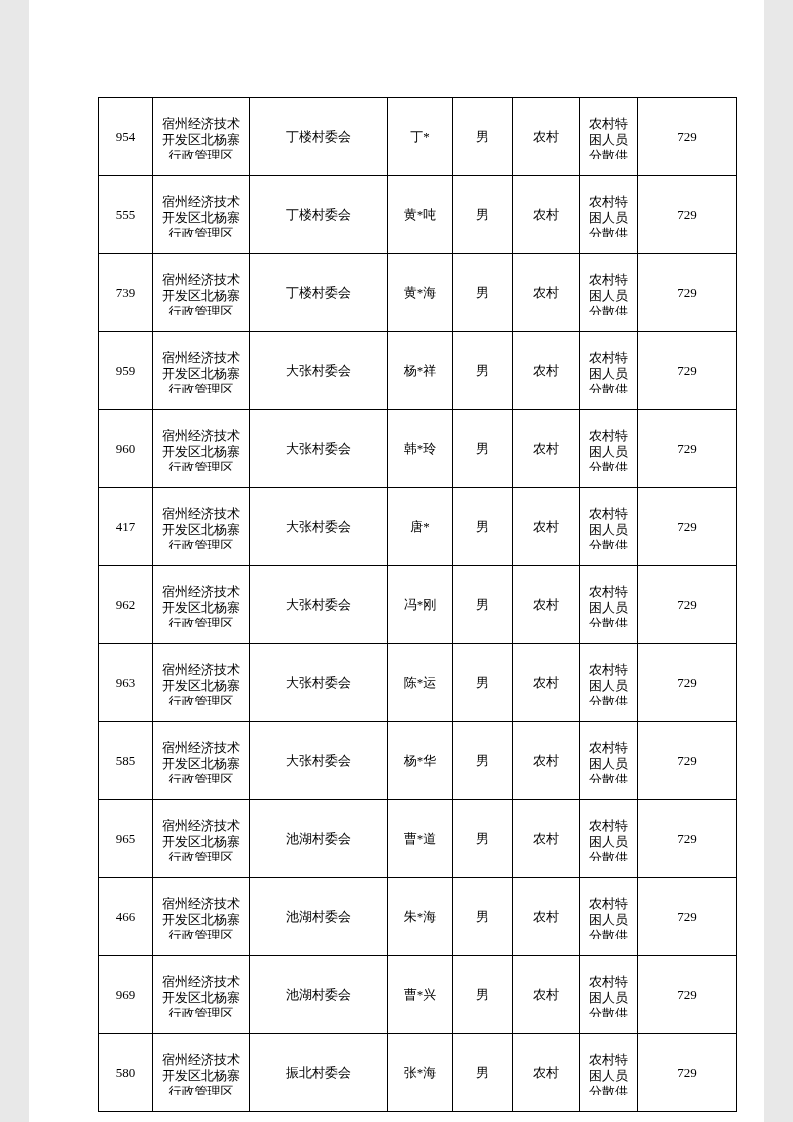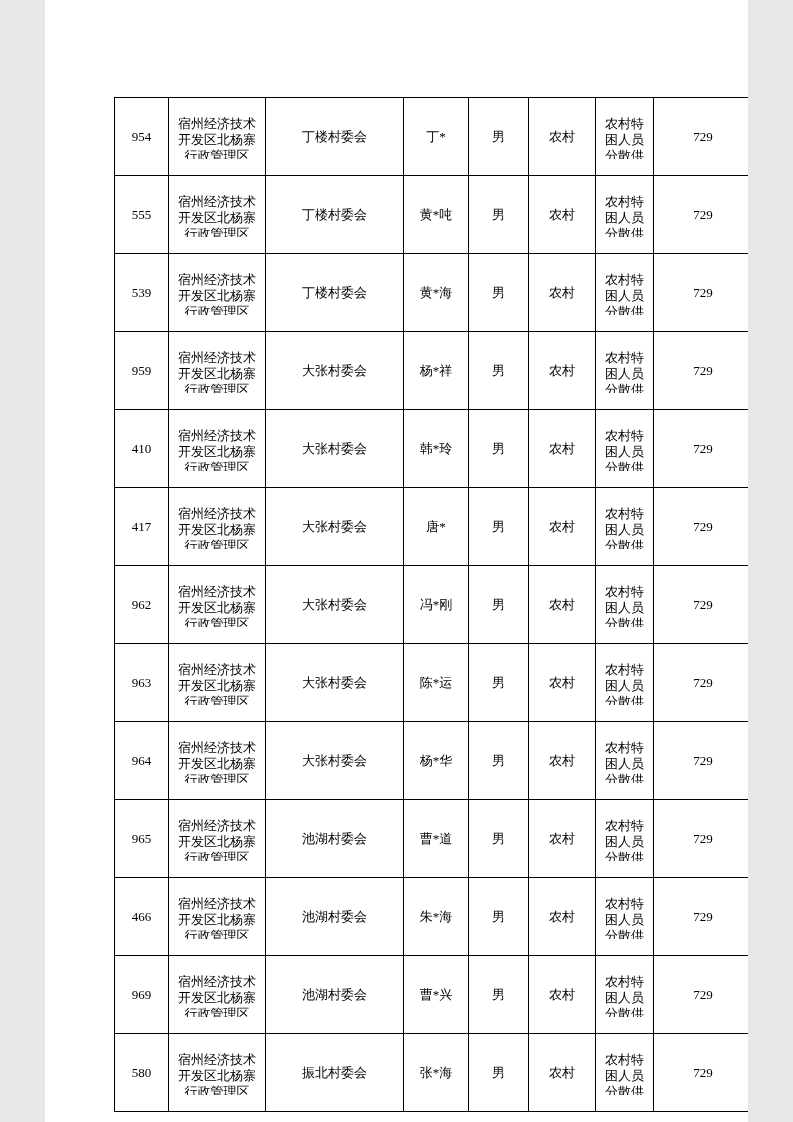--- a/index.html
+++ b/index.html
@@ -5,20 +5,21 @@
   html, body { margin: 0; padding: 0; background: #e8e8e8; }
   .sheet {
     position: relative;
     width: 703px;
     height: 1122px;
     margin: 0 auto;
     background: #ffffff;
     overflow: hidden;
     font-family: "Liberation Serif", "DejaVu Serif", serif;
     color: #000000;
+    padding-left: 32px;
   }
   table.roster {
     position: absolute;
     left: 69px;
     top: 97px;
     width: 638px;
     height: 879px;
     border-collapse: collapse;
     table-layout: fixed;
   }
@@ -83,21 +84,21 @@
     <td>黄*吨</td>
     <td>男</td>
     <td>农村</td>
     <td class="wrap">
       <div class="clipbox w-category">农村特困人员分散供</div>
     </td>
     <td>729</td>
   </tr>
 
   <tr>
-    <td>539</td>
+    <td>739</td>
     <td class="wrap">
       <div class="clipbox w-district">宿州经济技术开发区北杨寨行政管理区</div>
     </td>
     <td>丁楼村委会</td>
     <td>黄*海</td>
     <td>男</td>
     <td>农村</td>
     <td class="wrap">
       <div class="clipbox w-category">农村特困人员分散供</div>
     </td>
@@ -115,21 +116,21 @@
     <td>杨*祥</td>
     <td>男</td>
     <td>农村</td>
     <td class="wrap">
       <div class="clipbox w-category">农村特困人员分散供</div>
     </td>
     <td>729</td>
   </tr>
 
   <tr>
-    <td>410</td>
+    <td>960</td>
     <td class="wrap">
       <div class="clipbox w-district">宿州经济技术开发区北杨寨行政管理区</div>
     </td>
     <td>大张村委会</td>
     <td>韩*玲</td>
     <td>男</td>
     <td>农村</td>
     <td class="wrap">
       <div class="clipbox w-category">农村特困人员分散供</div>
     </td>
@@ -175,21 +176,21 @@
     <td>陈*运</td>
     <td>男</td>
     <td>农村</td>
     <td class="wrap">
       <div class="clipbox w-category">农村特困人员分散供</div>
     </td>
     <td>729</td>
   </tr>
 
   <tr>
-    <td>964</td>
+    <td>585</td>
     <td class="wrap">
       <div class="clipbox w-district">宿州经济技术开发区北杨寨行政管理区</div>
     </td>
     <td>大张村委会</td>
     <td>杨*华</td>
     <td>男</td>
     <td>农村</td>
     <td class="wrap">
       <div class="clipbox w-category">农村特困人员分散供</div>
     </td>

